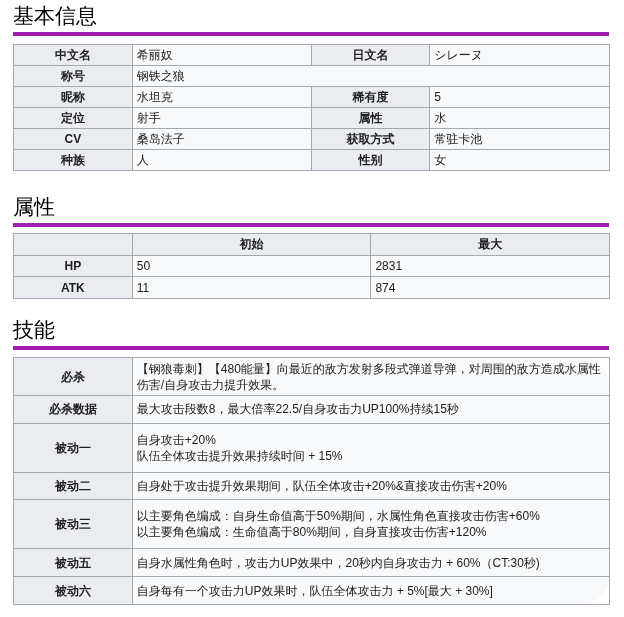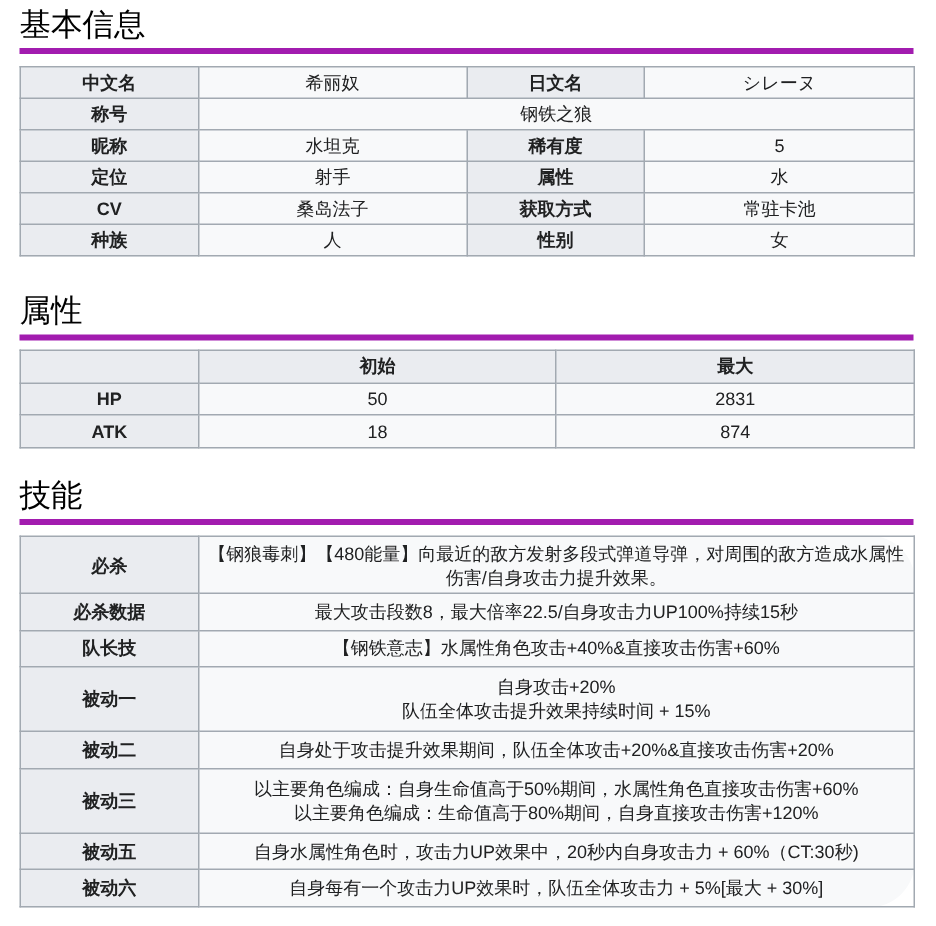--- a/index.html
+++ b/index.html
@@ -10,21 +10,21 @@
     font-size: 21px; line-height: 24px; color: #000;
     border-bottom: 4px solid #a21caf; padding-bottom: 4px;
   }
   table.wt {
     position: absolute; left: 13px; width: 597px;
     border-collapse: collapse; background: #f8f9fa;
     font-size: 12px; line-height: 16px;
   }
   table.wt th, table.wt td { border: 1px solid #a2a9b1; padding: 2px 4px; }
   table.wt th { background: #eaecf0; font-weight: bold; text-align: center; color: #202122; }
-  table.wt td { text-align: center; color: #202122; }
+  table.wt td { text-align: left; color: #202122; }
   .multi { white-space: pre-line; }
 </style>
 </head>
 <body>
 
 <div class="section-title" style="top:4px;">基本信息</div>
 
 <table class="wt" style="top:44px; height:108px;">
   <colgroup>
       <col style="width:119px">
@@ -84,45 +84,41 @@
     <th>初始</th>
     <th>最大</th>
   </tr>
   <tr>
     <th>HP</th>
     <td>50</td>
     <td>2831</td>
   </tr>
   <tr>
     <th>ATK</th>
-    <td>18</td>
+    <td>11</td>
     <td>874</td>
   </tr>
 </tbody>
   </table>
 
 <div class="section-title" style="top:318px;">技能</div>
 
 <table class="wt" style="top:357px; height:248px;border-radius:31px;">
   <colgroup>
       <col style="width:119px">
       <col style="width:478px">
     </colgroup>
   <tbody>
       <tr style="height:38px;">
     <th>必杀</th>
     <td class="multi">【钢狼毒刺】【480能量】向最近的敌方发射多段式弹道导弹，对周围的敌方造成水属性伤害/自身攻击力提升效果。</td>
   </tr>
   <tr>
     <th>必杀数据</th>
     <td>最大攻击段数8，最大倍率22.5/自身攻击力UP100%持续15秒</td>
-  </tr>
-  <tr>
-    <th>队长技</th>
-    <td>【钢铁意志】水属性角色攻击+40%&amp;直接攻击伤害+60%</td>
   </tr>
   <tr>
     <th>被动一</th>
     <td class="multi">自身攻击+20%
 队伍全体攻击提升效果持续时间 + 15%</td>
   </tr>
   <tr>
     <th>被动二</th>
     <td>自身处于攻击提升效果期间，队伍全体攻击+20%&amp;直接攻击伤害+20%</td>
   </tr>

